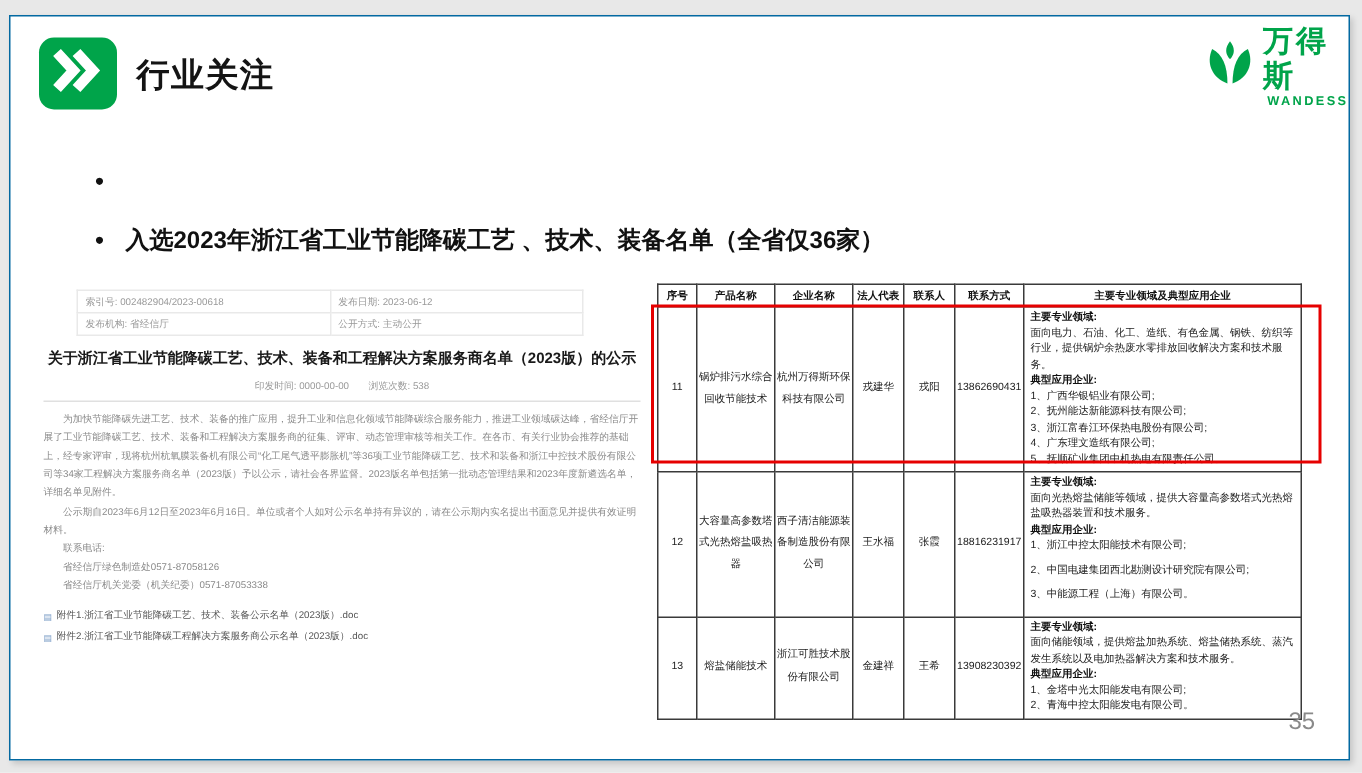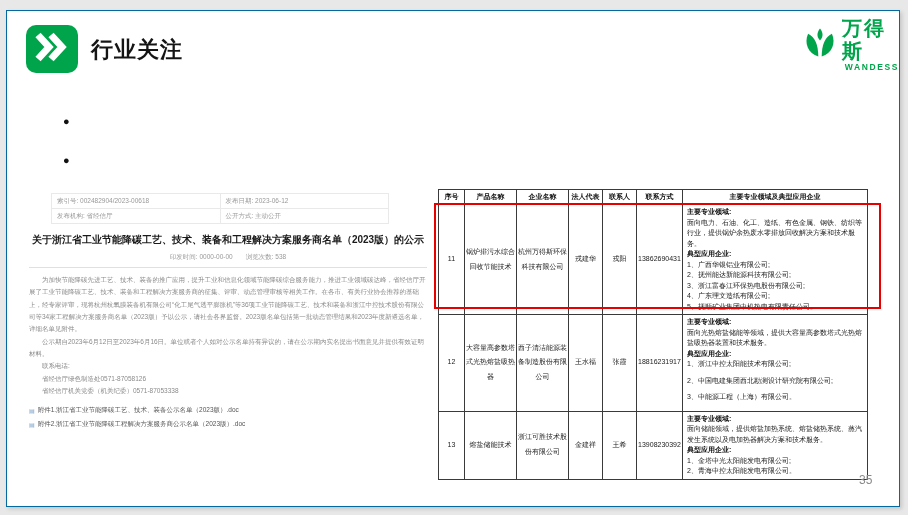--- a/index.html
+++ b/index.html
@@ -48,21 +48,21 @@
   .rank td.c { text-align:center; vertical-align:middle; line-height:2.1; padding:2px 1px; }
   .rank td.detail { padding:2px 4px; line-height:1.5; text-align:left; vertical-align:top; }
   .sec-label { font-weight:bold; color:#111; }
   .app { margin:0; }
   .spread .app { margin-bottom:6px; }
   tr.h-r0 { height:104px; } tr.h-r1 { height:84px; } tr.h-r2 { height:65px; }
 
   .highlight-box { position:absolute; left:427px; top:192px; width:447px; height:106px;
                    border:2px solid #e60000; pointer-events:none; }
 
-  .page-num { position:absolute; left:852px; top:462px; font-size:12px; color:#8a8a8a; }
+  .page-num { position:absolute; left:852px; top:462px; font-size:16px; color:#8a8a8a; }
 </style>
 </head>
 <body>
 
 <div class="slide">
 
   <div class="header-badge">
     <span>
       <svg width="40" height="34" viewBox="0 0 40 34">
         <path d="M6 5 L17 17 L6 29" stroke="#ffffff" stroke-width="7" fill="none"></path>
@@ -85,20 +85,21 @@
       <span class="logo-en">WANDESS</span>
     </span>
   </div>
 
   <div class="bullets">
     <div class="bullet">
       <span class="dot">●</span>
     </div>
     <div class="bullet">
       <span class="dot">●</span>
+      <span>入选2023年浙江省工业节能降碳工艺 、技术、装备名单（全省仅36家）</span>
     </div>
   </div>
 
   <div class="doc">
     <table class="doc-meta">
       <tbody>
           <tr>
         <td>索引号: 002482904/2023-00618</td>
         <td>发布日期: 2023-06-12</td>
       </tr>

